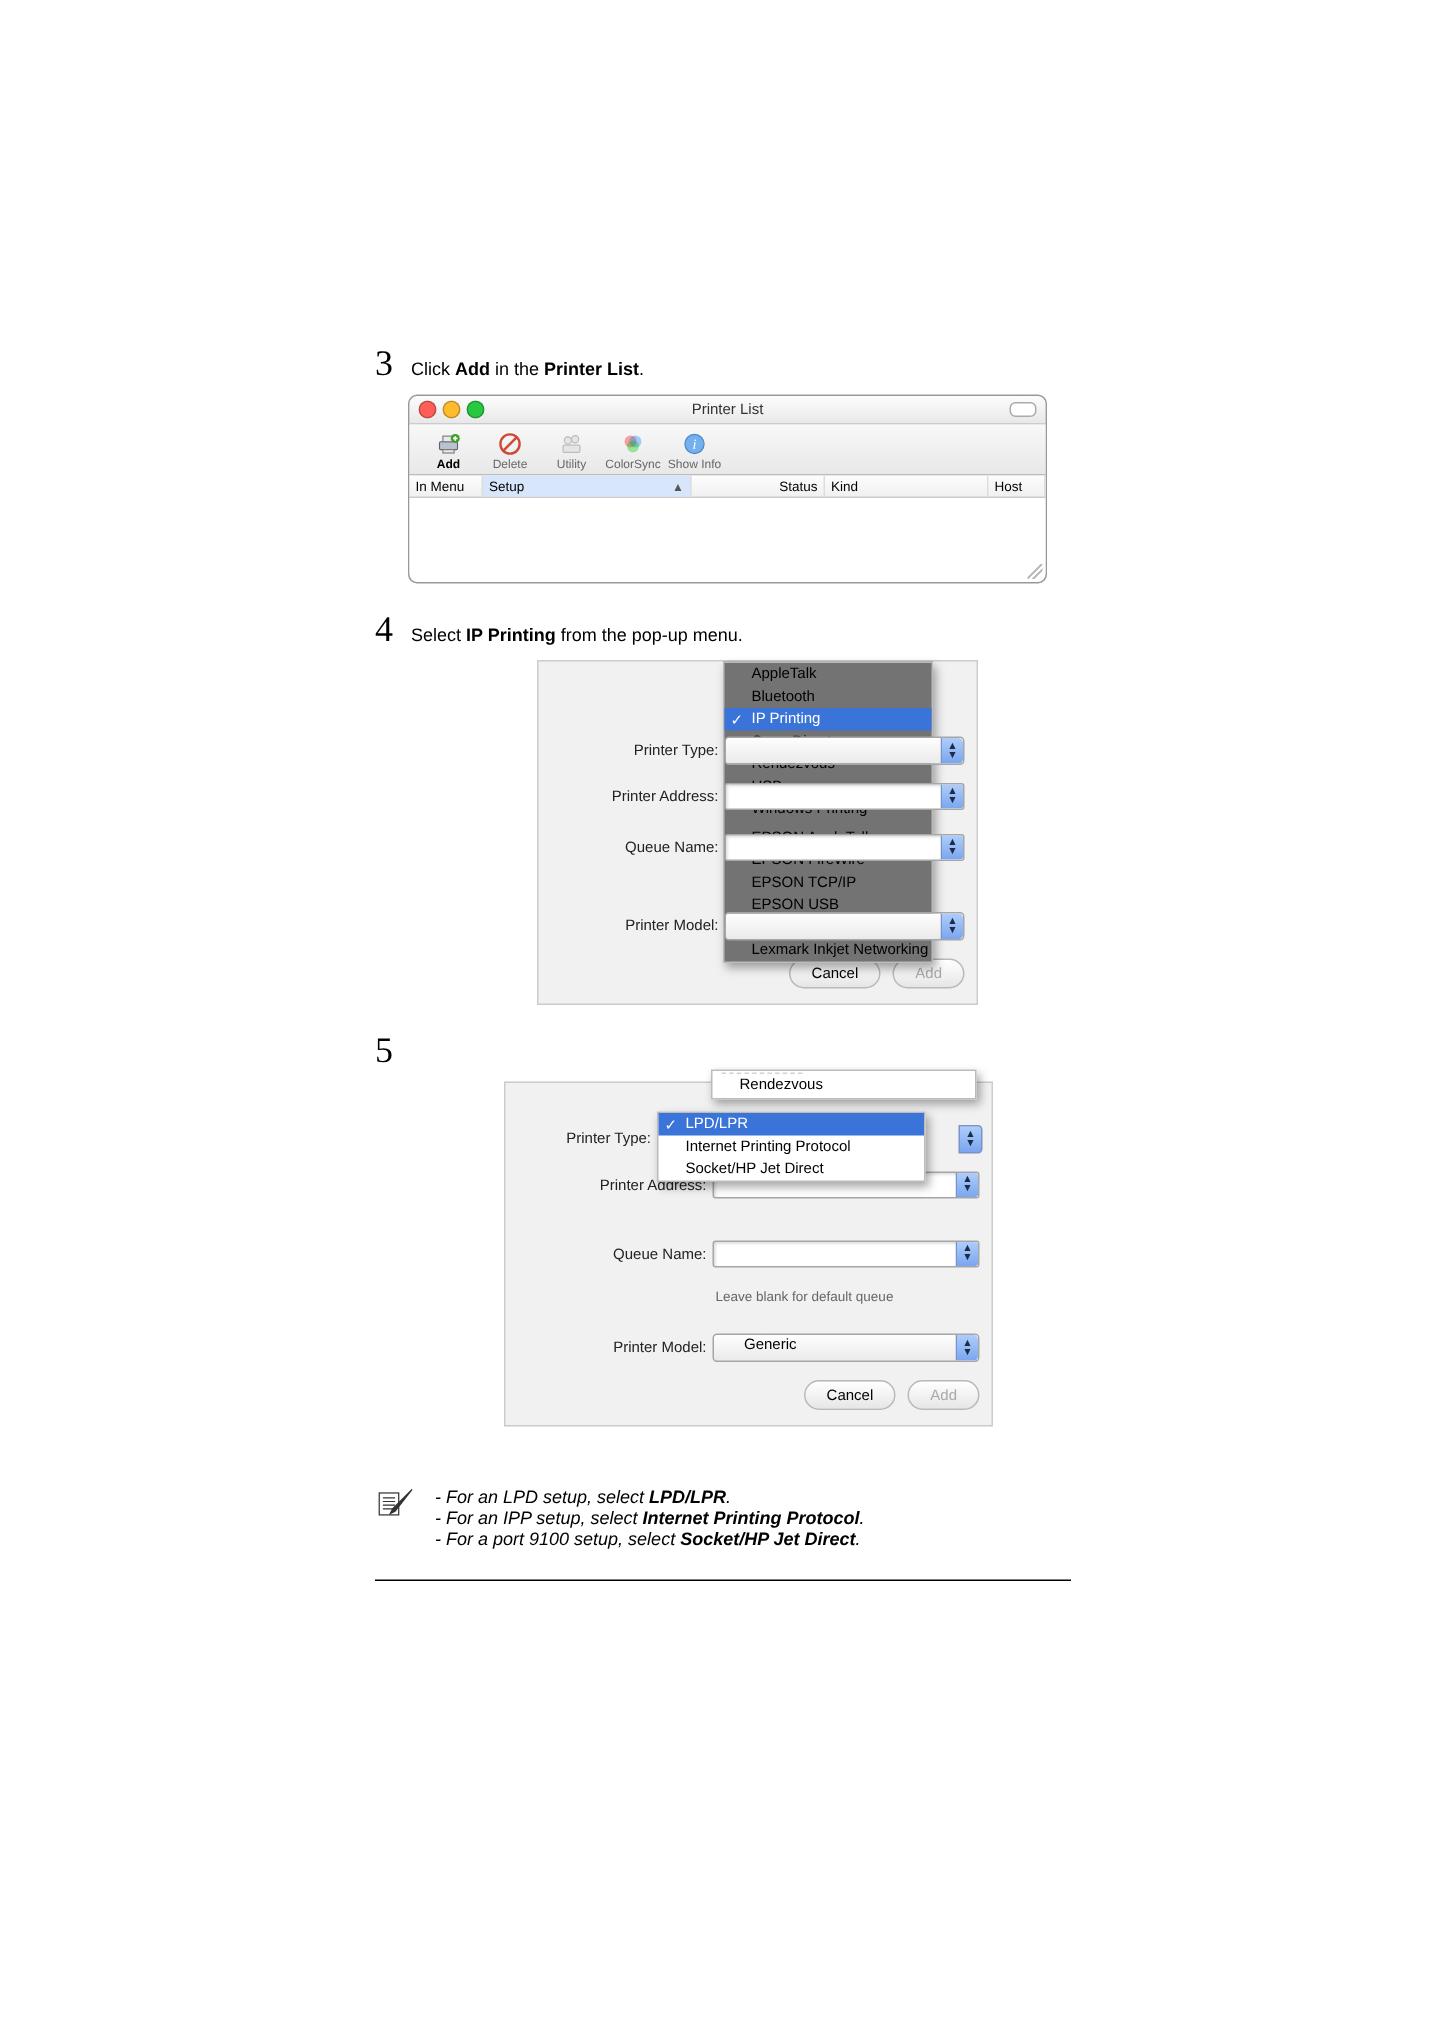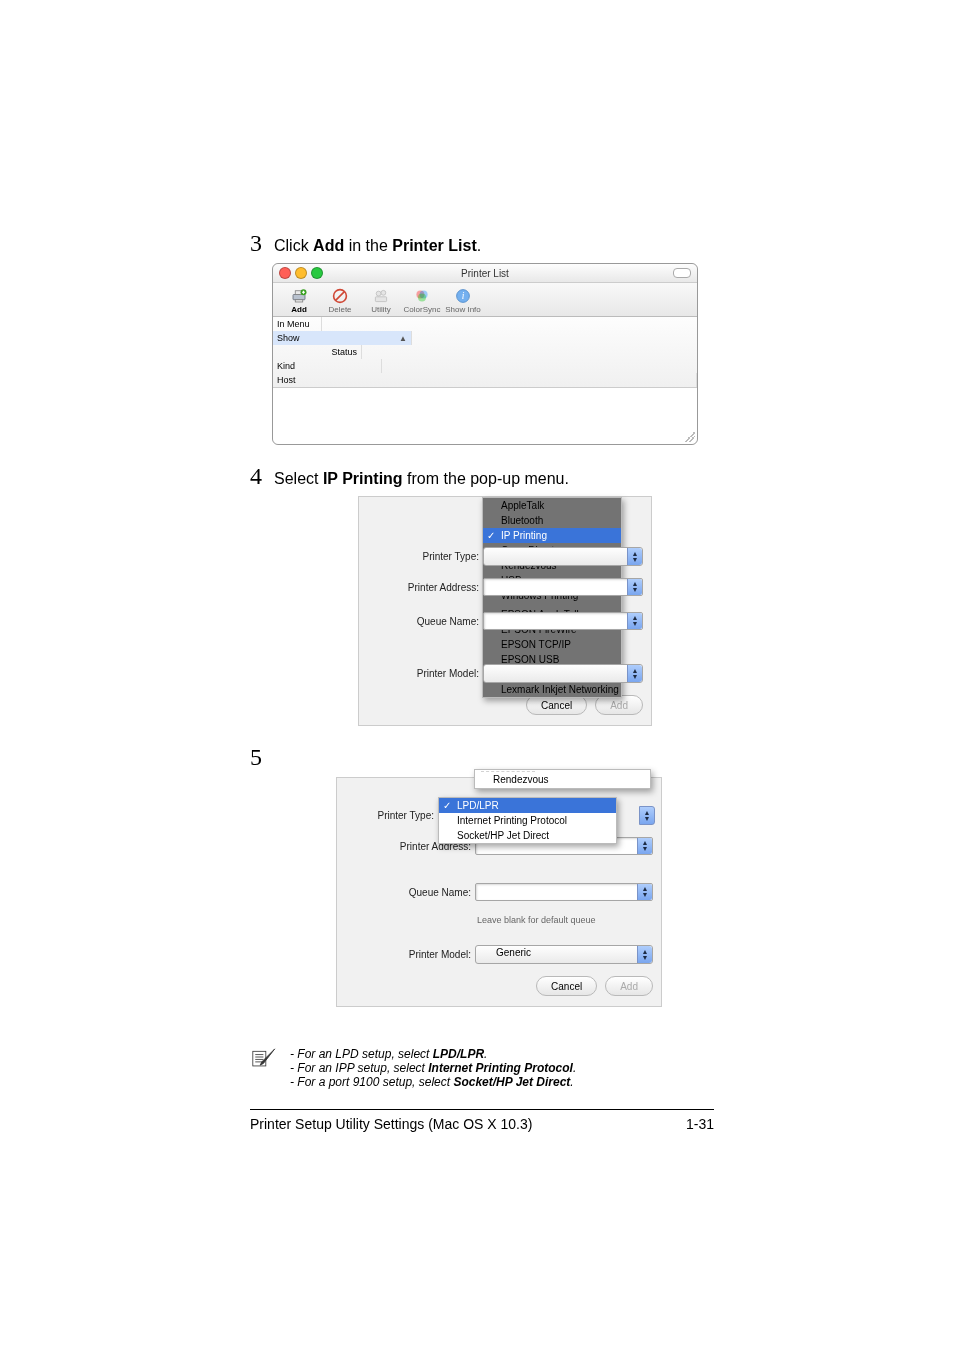--- a/index.html
+++ b/index.html
@@ -19,21 +19,21 @@
   .step-row {
     display: flex;
     align-items: baseline;
     gap: 12px;
   }
   .step-num {
     font-size: 24px;
     font-family: "Times New Roman", serif;
   }
   .step-text {
-    font-size: 16px;
+    font-size: 12px;
     padding-top: 4px;
   }
   .step-text b { font-weight: bold; }
   .figure {
     margin: 6px 0 0 22px;
   }
 
   
   .printer-list-window {
     border: 1px solid #999;
@@ -89,21 +89,20 @@
     display: flex;
     align-items: center;
     justify-content: center;
   }
   .tbtn-icon svg { width: 18px; height: 16px; }
   .plw-headers {
     display: flex;
     font-size: 9px;
     background: linear-gradient(#fdfdfd, #f0f0f0);
     border-bottom: 1px solid #ccc;
-    flex-direction: column;
   }
   .plw-headers > div {
     border-right: 1px solid #ddd;
     padding: 2px 4px;
   }
   .c-inmenu { width: 40px; }
   .c-name { width: 130px; background: #d8e6fb; border-right-color:#c8d6eb; position:relative;}
   .c-name .sort { position:absolute; right:4px; top:3px; font-size:8px; color:#555;}
   .c-status { width: 80px; text-align: right; }
   .c-kind { width: 100px; }
@@ -345,21 +344,21 @@
               <svg viewBox="0 0 20 20">
                   <circle cx="10" cy="10" r="8" fill="#74b0ef" stroke="#4c88c7"></circle>
                   <text x="10" y="14" text-anchor="middle" font-size="12" font-family="Georgia" fill="#fff" font-style="italic">i</text>
                 </svg>
             </div>
             <div>Show Info</div>
           </div>
         </div>
         <div class="plw-headers">
           <div class="c-inmenu">In Menu</div>
-          <div class="c-name"><span>Show</span><span class="sort">▲</span></div>
+          <div class="c-name"><span>Setup</span><span class="sort">▲</span></div>
           <div class="c-status">Status</div>
           <div class="c-kind">Kind</div>
           <div class="c-host">Host</div>
         </div>
         <div class="plw-body"></div>
       </div>
     </div>
   </div>
 
   <div class="step">
@@ -512,18 +511,14 @@
       </svg>
     </div>
     <div class="note-text">
       <div><span>- For an LPD setup, select </span><span class="plainb">LPD/LPR</span><span>.</span></div>
       <div><span>- For an IPP setup, select </span><span class="plainb">Internet Printing Protocol</span><span>.</span></div>
       <div><span>- For a port 9100 setup, select </span><span class="plainb">Socket/HP Jet Direct</span><span>.</span></div>
     </div>
   </div>
 
   <hr class="foot-rule">
-  <div class="footer">
-    <div>Printer Setup Utility Settings (Mac OS X 10.3)</div>
-    <div>1-31</div>
-  </div>
 
 </div>
 
 </body></html>

